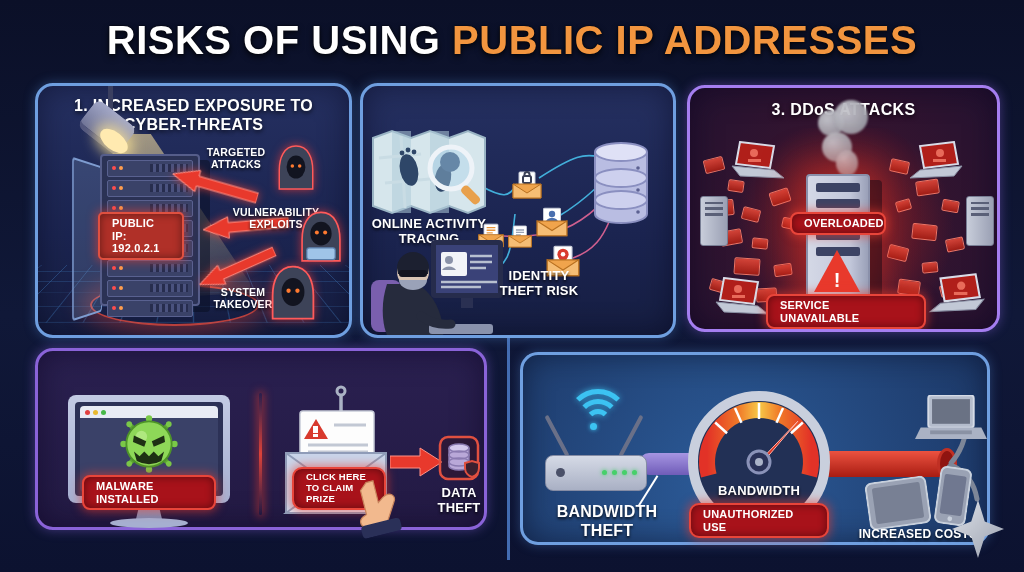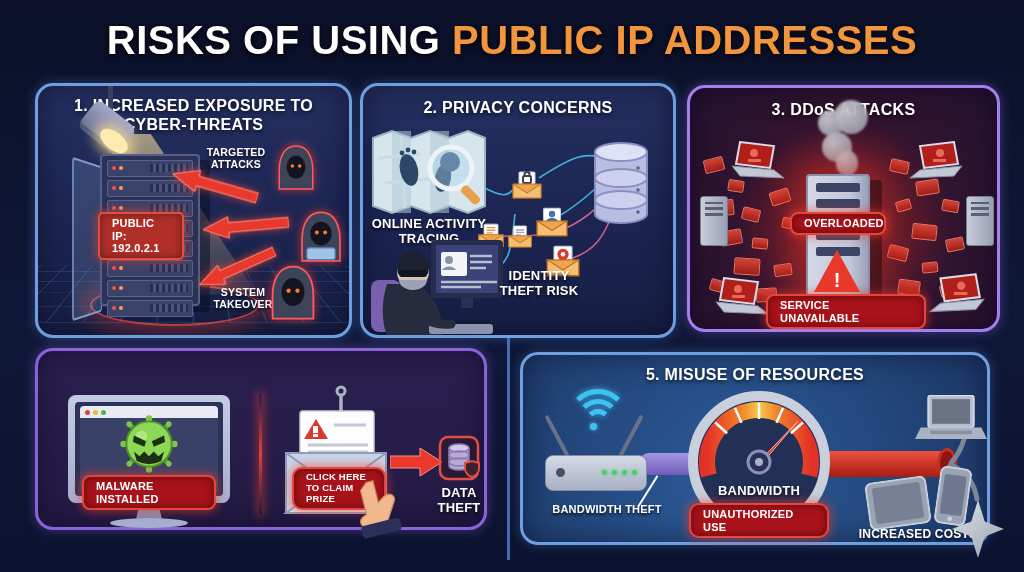--- a/index.html
+++ b/index.html
@@ -144,20 +144,21 @@
       <polygon points="0,12 26,1 26,7 88,7 88,17 26,17 26,23" fill="#e8392c" stroke="#ff9186" stroke-width="1"></polygon>
     </svg>
     <svg class="abs arrow-red" style="left:165px;top:128px;transform:rotate(-5deg);" width="86" height="24" viewBox="0 0 88 24">
       <polygon points="0,12 26,1 26,7 88,7 88,17 26,17 26,23" fill="#e8392c" stroke="#ff9186" stroke-width="1"></polygon>
     </svg>
     <svg class="abs arrow-red" style="left:158px;top:170px;transform:rotate(-24deg);" width="82" height="24" viewBox="0 0 88 24">
       <polygon points="0,12 26,1 26,7 88,7 88,17 26,17 26,23" fill="#e8392c" stroke="#ff9186" stroke-width="1"></polygon>
     </svg>
 
     <div class="abs lbl" style="left:158px;top:60px;width:80px;font-size:10.5px;">TARGETED ATTACKS</div>
+    <div class="abs lbl" style="left:183px;top:120px;width:110px;font-size:10.5px;">VULNERABILITY EXPLOITS</div>
     <div class="abs lbl" style="left:162px;top:200px;width:86px;font-size:10.5px;">SYSTEM TAKEOVER</div>
 
     <svg class="abs hacker" style="left:236px;top:58px;" width="44" height="46" viewBox="0 0 40 44">
       <path d="M20 2 C8 2 4 14 4 25 L4 43 L36 43 L36 25 C36 14 32 2 20 2 Z" fill="#3d4358" stroke="#ff5a5a" stroke-width="1.4"></path>
       <ellipse cx="20" cy="22" rx="9" ry="11" fill="#121420"></ellipse>
       <circle cx="16.5" cy="21" r="1.7" fill="#ff7a30"></circle>
         <circle cx="23.5" cy="21" r="1.7" fill="#ff7a30"></circle>
     </svg>
     <svg class="abs hacker" style="left:258px;top:124px;" width="50" height="52" viewBox="0 0 40 44">
       <path d="M20 2 C8 2 4 14 4 25 L4 43 L36 43 L36 25 C36 14 32 2 20 2 Z" fill="#3d4358" stroke="#ff5a5a" stroke-width="1.4"></path>
@@ -168,21 +169,20 @@
     </svg>
     <svg class="abs hacker" style="left:228px;top:178px;" width="54" height="56" viewBox="0 0 40 44">
       <path d="M20 2 C8 2 4 14 4 25 L4 43 L36 43 L36 25 C36 14 32 2 20 2 Z" fill="#3d4358" stroke="#ff5a5a" stroke-width="1.4"></path>
       <ellipse cx="20" cy="22" rx="9" ry="11" fill="#121420"></ellipse>
       <circle cx="16.5" cy="21" r="1.7" fill="#ff7a30"></circle>
         <circle cx="23.5" cy="21" r="1.7" fill="#ff7a30"></circle>
     </svg>
   </div>
 
   <div id="panel-privacy" class="abs panel pb-blue" style="left:360px;top:83px;width:316px;height:255px;overflow:hidden;">
-    <div class="abs ptitle" style="left:18px;right:18px;top:12px;">2. PRIVACY CONCERNS</div>
 
     <svg class="abs" style="left:0;top:0;" width="316" height="255" viewBox="0 0 316 255">
       <g fill="none" stroke-width="1.6" opacity=".85">
         <path d="M118 100 C140 112 146 112 154 98" stroke="#49c7f2"></path>
         <path d="M176 92 C210 70 222 66 240 72" stroke="#49c7f2"></path>
         <path d="M196 130 C220 116 230 104 242 94" stroke="#49c7f2"></path>
         <path d="M140 150 C195 152 215 140 240 116" stroke="#f06a9a"></path>
         <path d="M210 172 C232 164 240 150 246 136" stroke="#f06a9a"></path>
         <path d="M120 190 C150 180 148 160 152 128" stroke="#49c7f2"></path>
       </g>
@@ -416,21 +416,20 @@
       <path d="M11 13 v18 a10 4 0 0 0 20 0 V13" fill="#b9a8d8" stroke="#8a7ab0" stroke-width="1.5"></path>
       <ellipse cx="21" cy="13" rx="10" ry="4" fill="#d4c8ec" stroke="#8a7ab0" stroke-width="1.5"></ellipse>
       <ellipse cx="21" cy="20" rx="10" ry="4" fill="none" stroke="#8a7ab0" stroke-width="1.5"></ellipse>
       <ellipse cx="21" cy="27" rx="10" ry="4" fill="none" stroke="#8a7ab0" stroke-width="1.5"></ellipse>
       <path d="M27 28 l7 -2 7 2 v5 c0 5 -4 8 -7 9 c-3 -1 -7 -4 -7 -9 Z" fill="#3a2030" stroke="#e05040" stroke-width="2"></path>
     </svg>
     <div class="abs lbl" style="left:390px;top:134px;width:62px;">DATA THEFT</div>
   </div>
 
   <div id="panel-misuse" class="abs panel pb-blue" style="left:520px;top:352px;width:470px;height:193px;">
-    <div class="abs ptitle" style="left:20px;right:20px;top:10px;">5. MISUSE OF RESOURCES</div>
 
     <div class="abs pipe-purple"></div>
     <div class="abs pipe-red"></div>
     <div class="abs pipe-cap"></div>
 
     <svg class="abs" style="left:390px;top:40px;" width="80" height="150" viewBox="0 0 80 150">
       <g fill="none" stroke="#7d8698" stroke-width="5" stroke-linecap="round">
         <path d="M38 68 C50 55 52 40 56 26"></path>
         <path d="M36 72 C48 80 44 95 38 104"></path>
         <path d="M38 70 C56 78 62 92 64 104"></path>
@@ -446,21 +445,21 @@
         <span class="led" style="left:86px;"></span>
       <span style="position:absolute;left:10px;top:12px;width:9px;height:9px;border-radius:50%;background:#4a5068;"></span>
     </div>
     <div class="abs" style="left:44px;top:34px;width:56px;height:50px;">
       <span class="wifi-arc" style="left:0;top:0;width:52px;height:52px;"></span>
       <span class="wifi-arc" style="left:9px;top:10px;width:34px;height:34px;"></span>
       <span class="wifi-arc" style="left:18px;top:20px;width:16px;height:16px;"></span>
       <span style="position:absolute;left:23px;top:34px;width:7px;height:7px;border-radius:50%;background:#3cc3f2;box-shadow:0 0 4px #3cc3f2;"></span>
     </div>
     <div class="abs theft-line"></div>
-    <div class="abs lbl" style="left:14px;top:148px;width:140px;font-size:11px;text-align:center;">BANDWIDTH THEFT</div>
+    <div class="abs lbl" style="left:14px;top:148px;width:140px;font-size:16px;text-align:center;">BANDWIDTH THEFT</div>
 
     <div class="abs gauge-wrap">
       <svg width="146" height="146" viewBox="0 0 146 146">
         <defs>
           <linearGradient id="gg" x1="0" y1="0" x2="1" y2="0">
             <stop offset="0" stop-color="#e23227"></stop>
               <stop offset=".3" stop-color="#f07828"></stop>
             <stop offset=".5" stop-color="#f7c948"></stop>
               <stop offset=".7" stop-color="#f07828"></stop>
             <stop offset="1" stop-color="#e23227"></stop>

